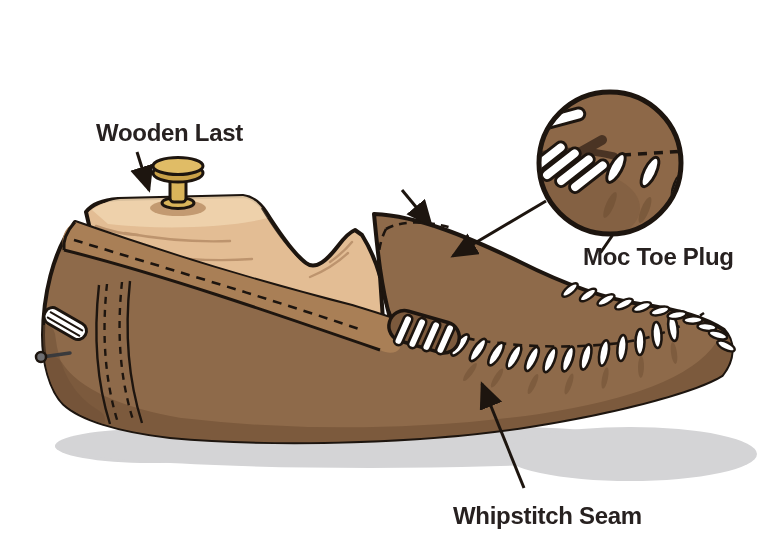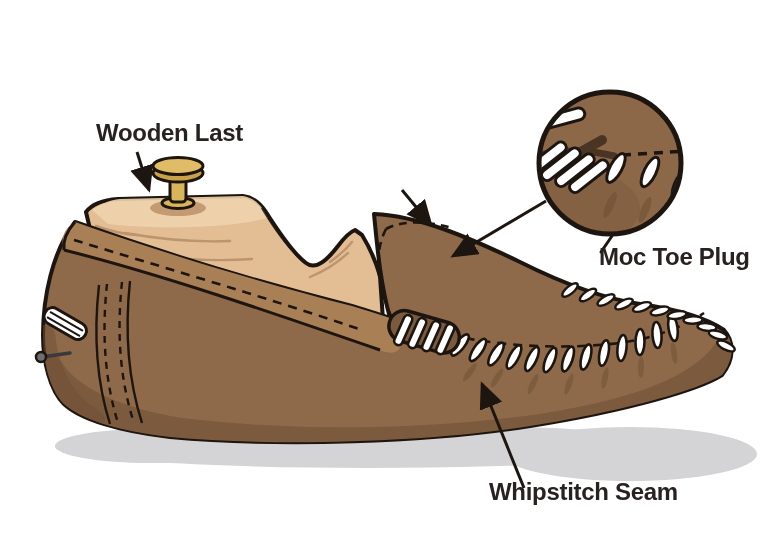--- a/index.html
+++ b/index.html
@@ -11,22 +11,22 @@
   }
   .label{
     position:absolute;
     font-weight:700;font-size:24px;line-height:1.1;
     color:var(--label_text,#272120);
     letter-spacing:-0.3px;white-space:nowrap;
     -webkit-font-smoothing:antialiased;
   }
   #label-wooden-last{left:96px;top:120px;}
   #label-main-upper{left:346px;top:154px;}
-  #label-moc-toe-plug{left:599px;top:244px;text-align:center;}
-  #label-whipstitch-seam{left:453px;top:479px;margin-left:36px;}
+  #label-moc-toe-plug{left:583px;top:244px;text-align:center;}
+  #label-whipstitch-seam{left:453px;top:503px;}
   svg{position:absolute;left:0;top:0;}
 </style>
 </head>
 <body>
 
 <div id="stage">
 
   <svg width="768" height="549" viewBox="0 0 768 549">
     <defs>
       <marker id="ah" markerWidth="10" markerHeight="10" refX="8" refY="4" orient="auto">

